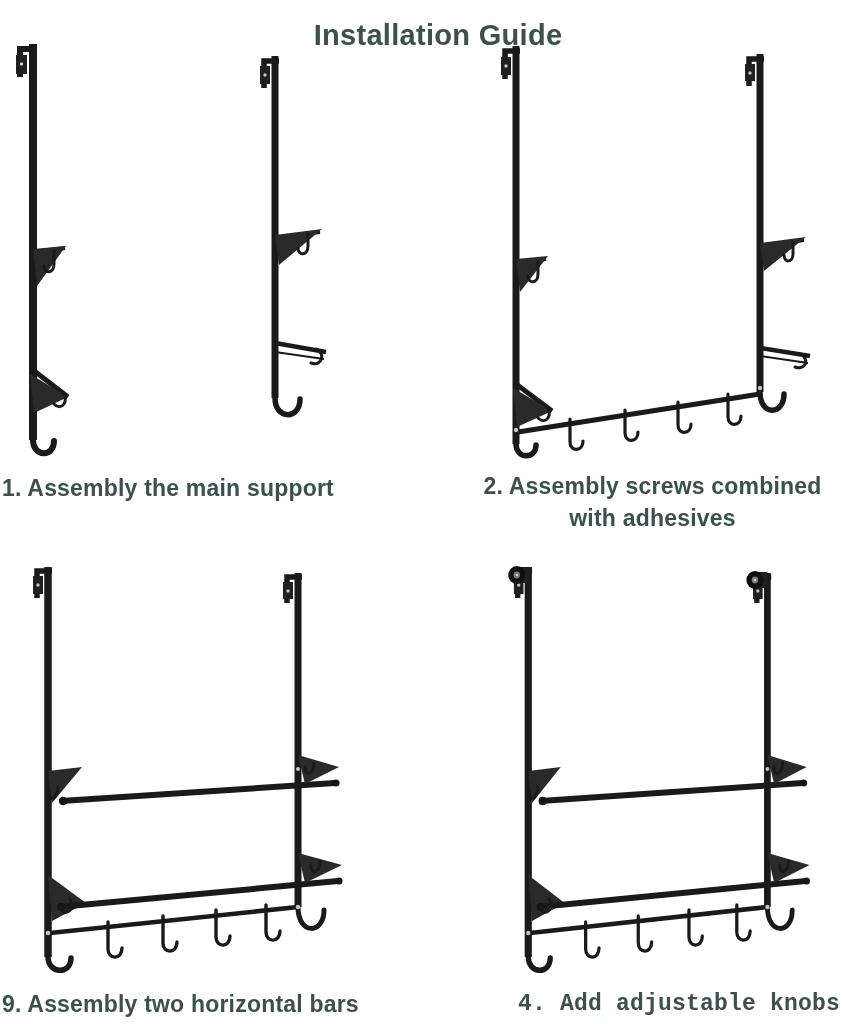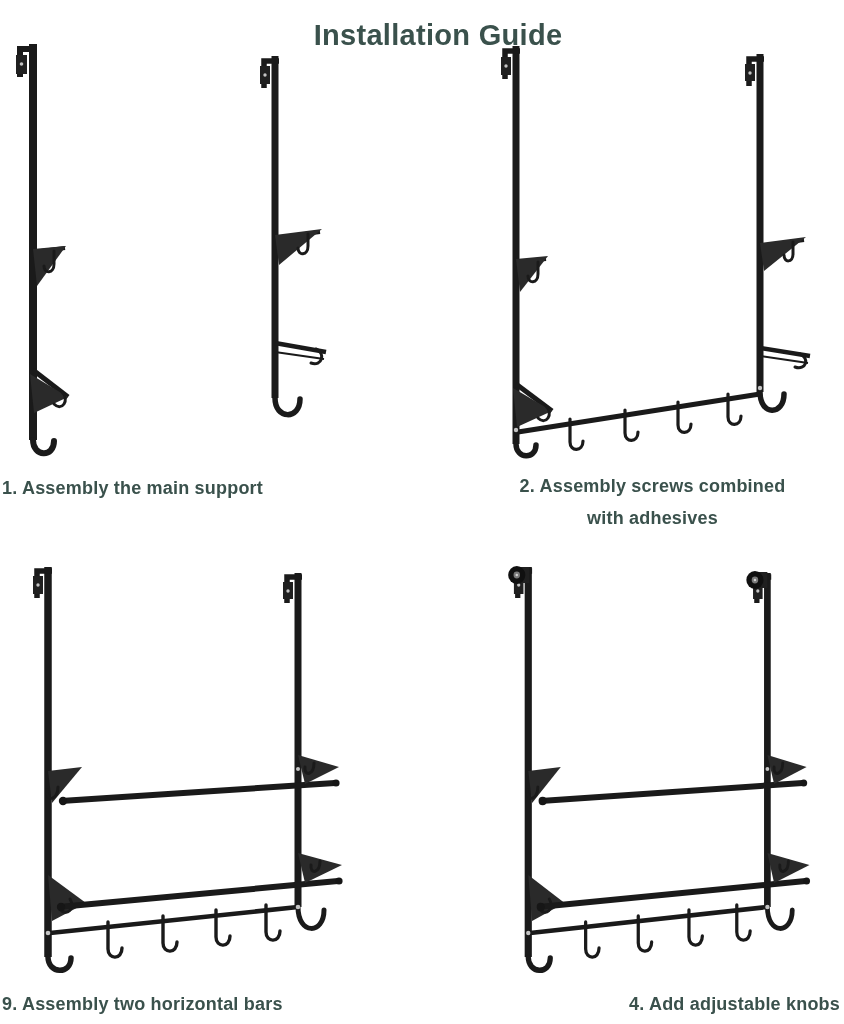--- a/index.html
+++ b/index.html
@@ -10,27 +10,27 @@
   html,body{margin:0;padding:0;background:var(--bg);}
   .stage{
     position:relative;width:844px;height:1024px;background:var(--bg);
     overflow:hidden;font-family:"Liberation Sans",sans-serif;
   }
   .title{
     position:absolute;top:0px;left:0;width:100%;text-align:center;
     font-size:29px;font-weight:bold;color:var(--heading);letter-spacing:.3px;margin-left:16px;
   }
   .caption{
-    position:absolute;font-size:18px;font-weight:bold;color:var(--heading);
+    position:absolute;font-size:23px;font-weight:bold;color:var(--heading);
     line-height:32px;letter-spacing:.2px;
   }
   #cap1{left:2px;top:472px;width:436px;text-align:left;}
   #cap2{left:455px;top:470px;width:395px;text-align:center;}
   #cap3{left:2px;top:988px;width:446px;text-align:left;}
-  #cap4{left:414px;top:988px;width:426px;text-align:right;padding-right:4px;}
+  #cap4{left:414px;top:988px;width:426px;text-align:right;padding-right:4px;font-family:Liberation Mono, monospace;}
   .illus{position:absolute;}
   #p1{left:8px;top:40px;}
   #p2{left:488px;top:40px;}
   #p3{left:8px;top:545px;}
   #p4{left:490px;top:545px;}
   .m{stroke:var(--metal);fill:none;}
   .plate{fill:#202020;stroke:none;}
   .plate2{fill:#2a2a2a;stroke:none;}
   .screw{fill:#c4c4c4;stroke:none;}
   .cap{fill:#161616;stroke:none;}

